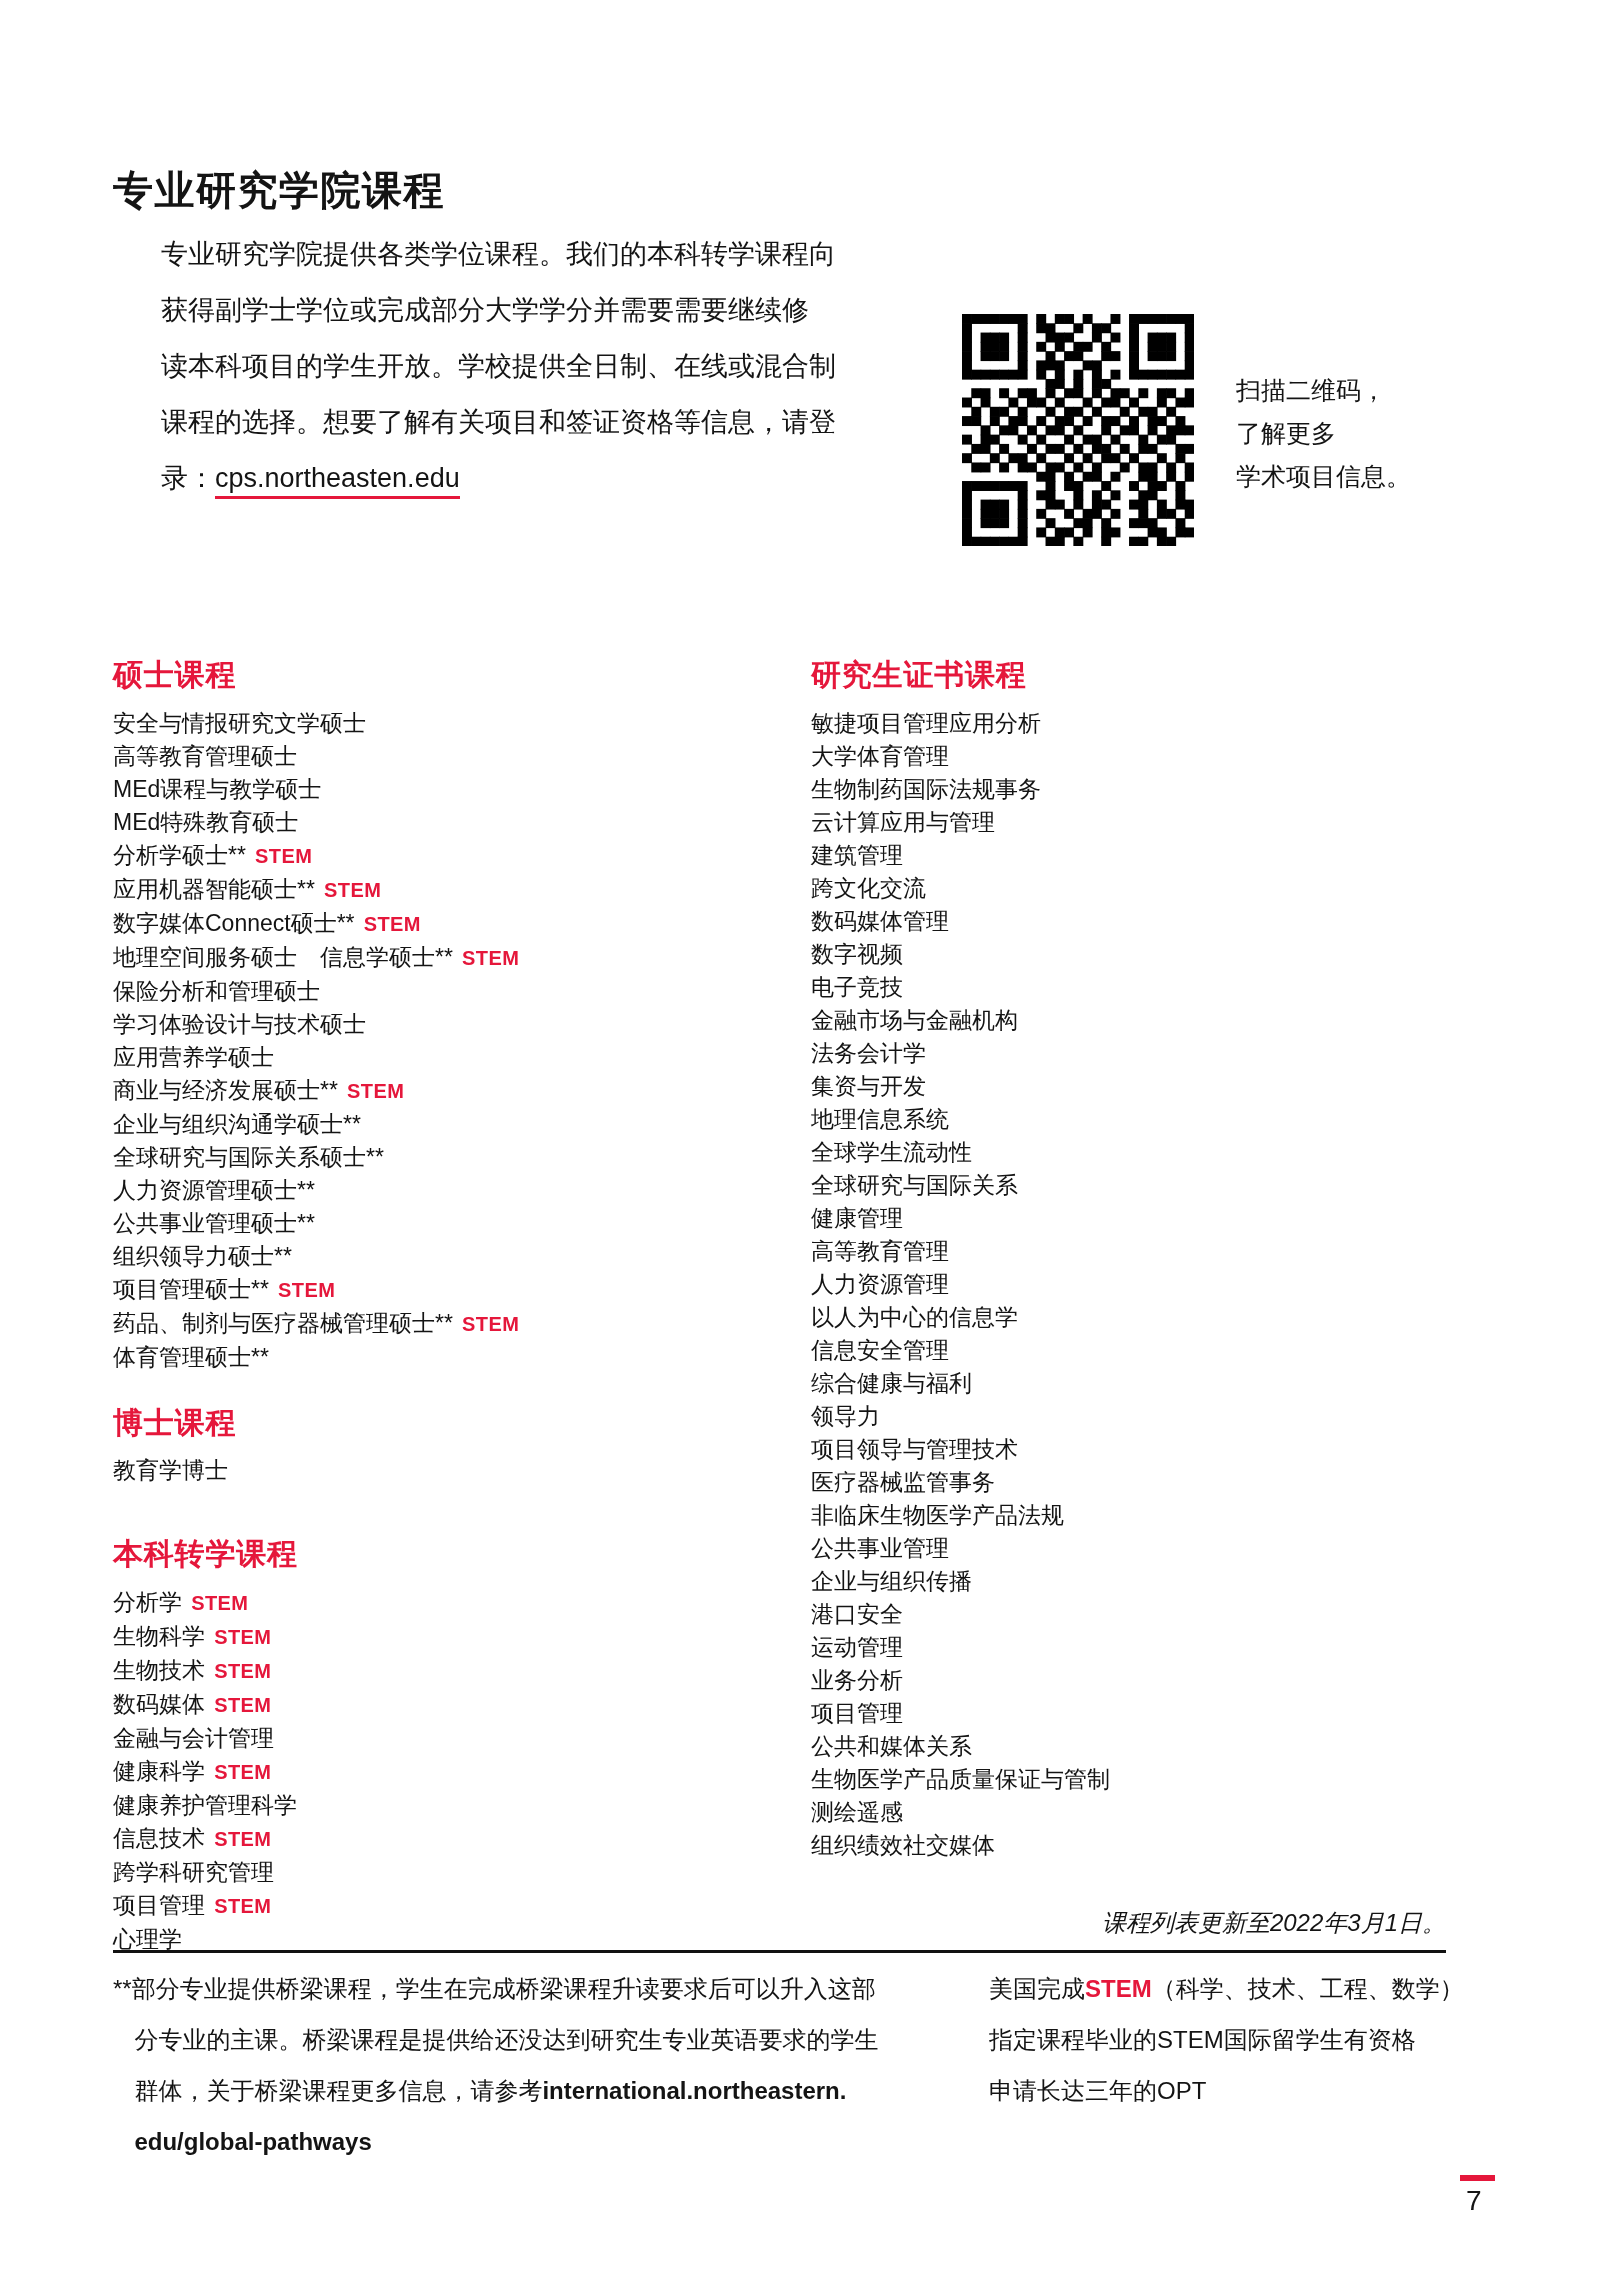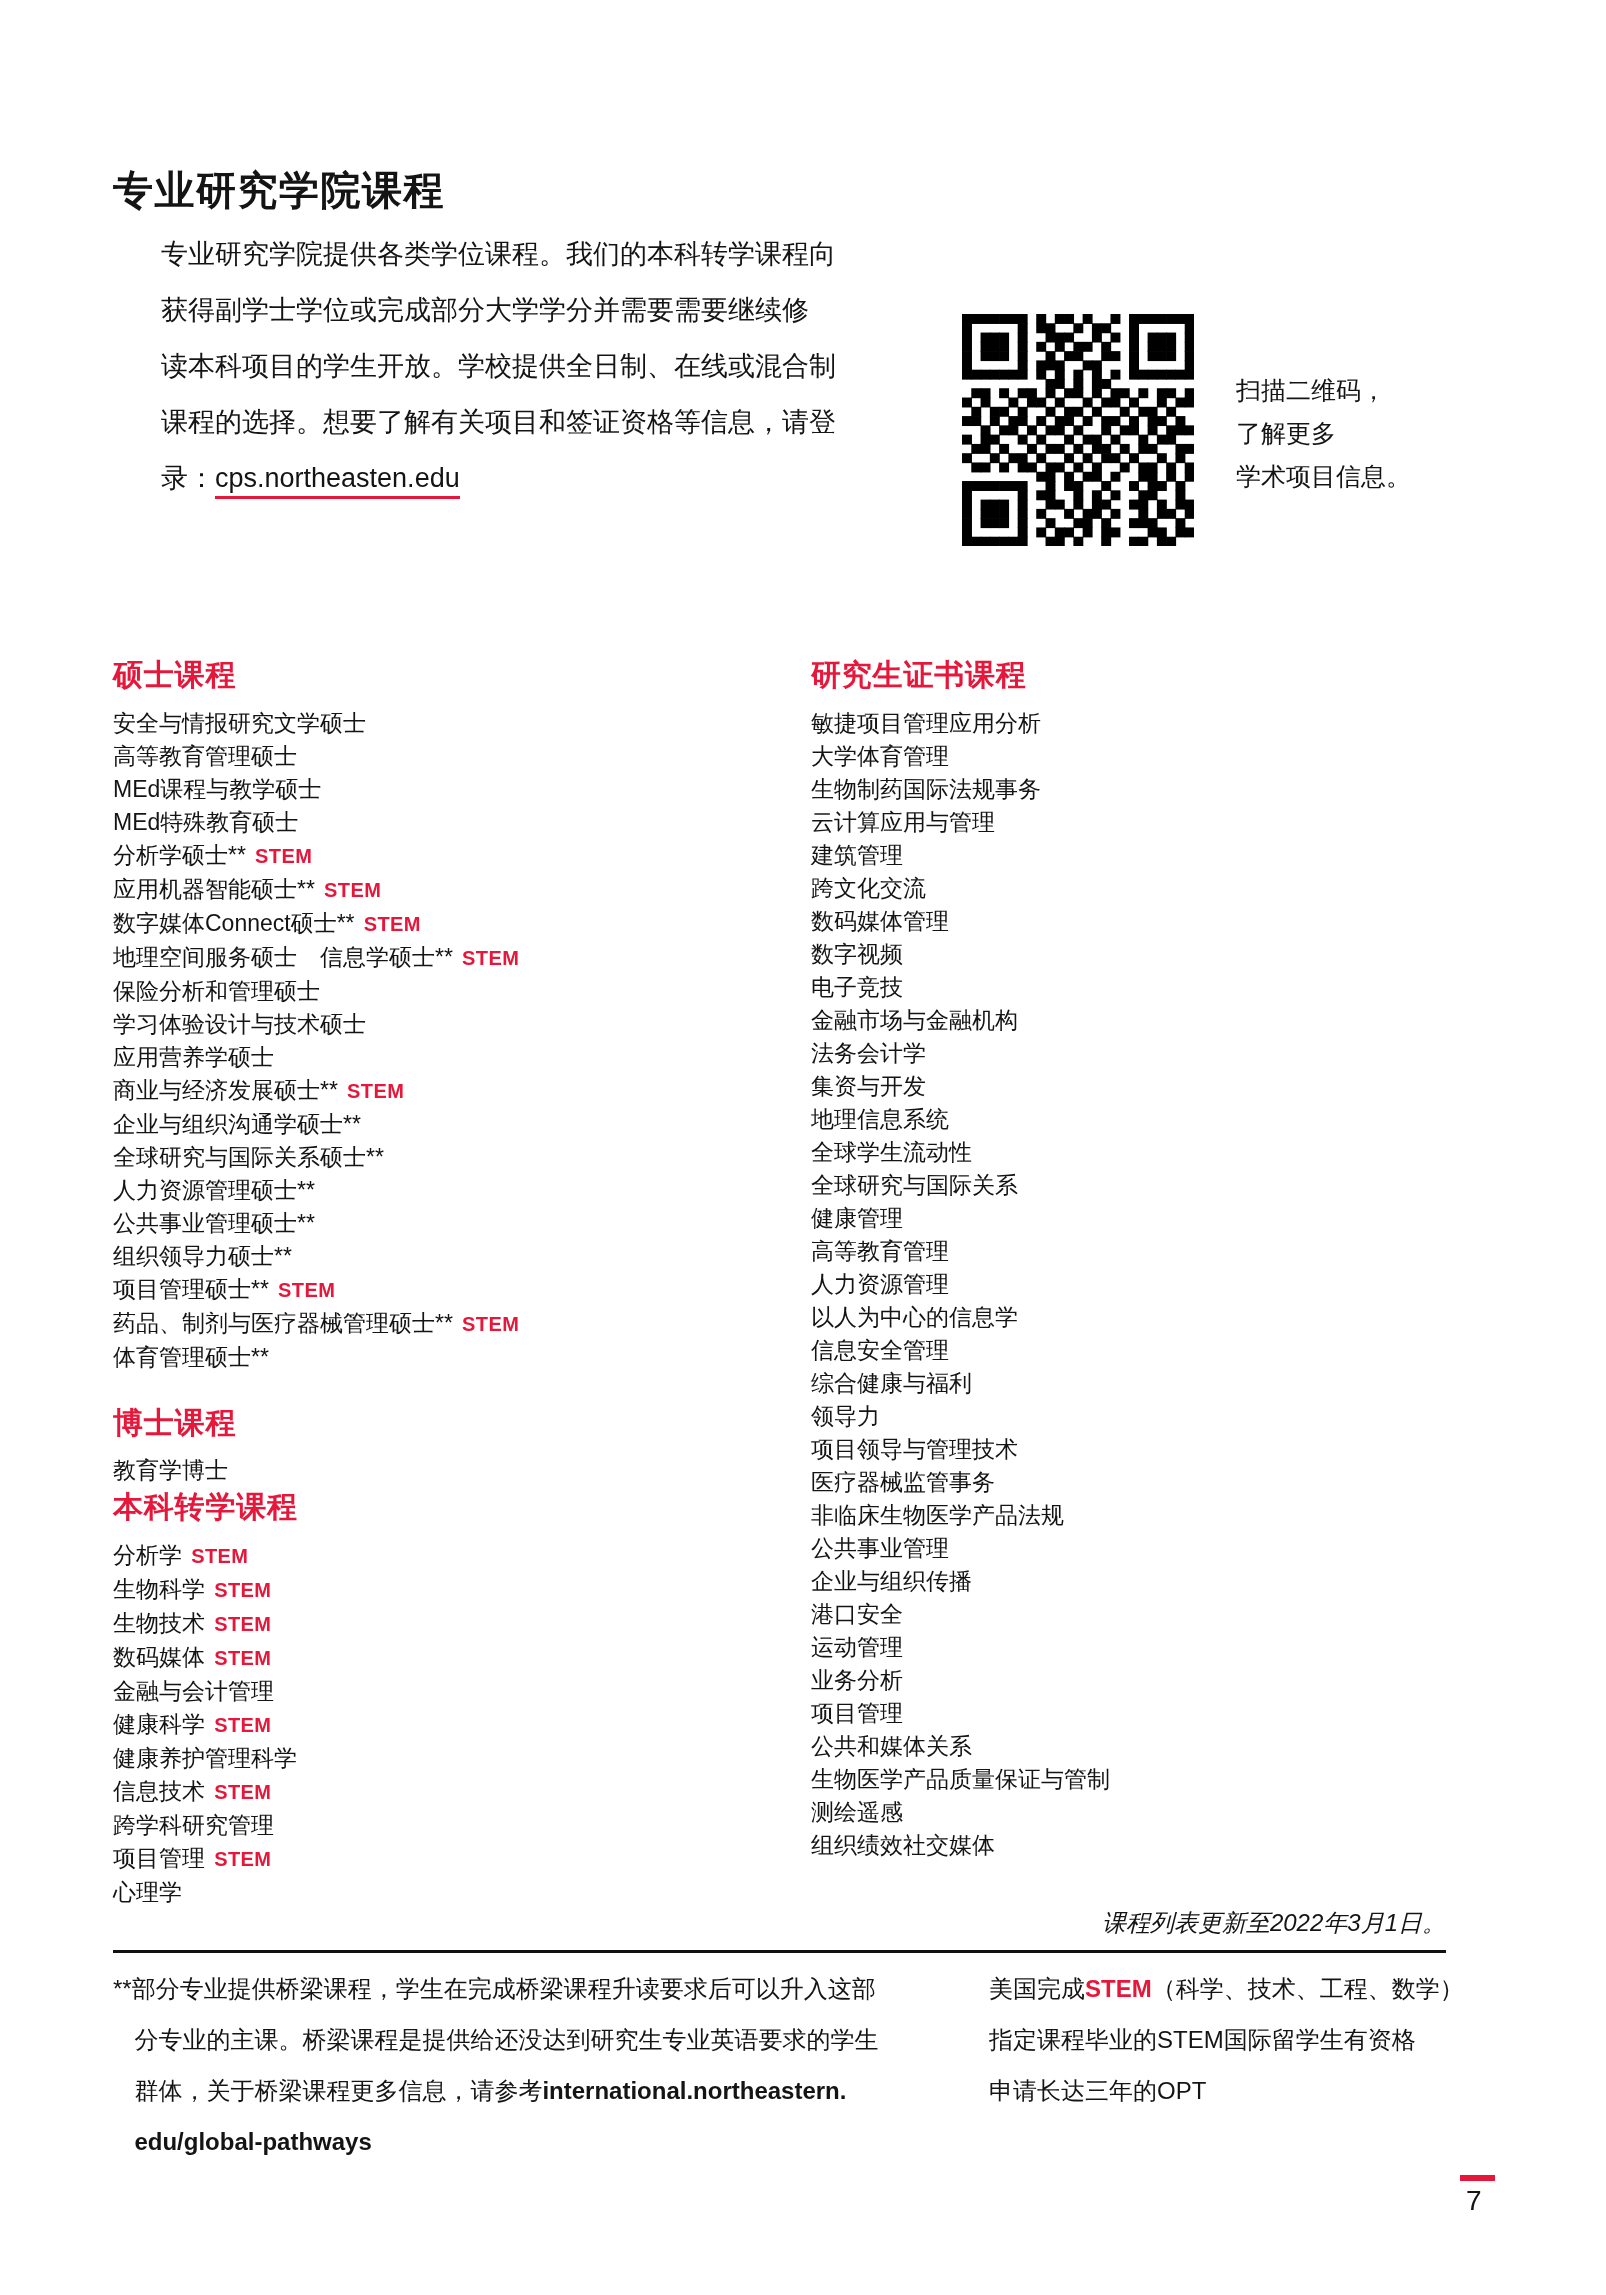--- a/index.html
+++ b/index.html
@@ -15,21 +15,21 @@
   .intro-last { white-space:nowrap; }
   .link { color:var(--ink); font-weight:normal; text-decoration:none; border-bottom:3.8px solid var(--accent); padding-bottom:3.1px; }
   .qr { position:absolute; left:962px; top:314px; width:232px; height:232px; }
   .qr svg { display:block; }
   .qr-caption { position:absolute; left:1236px; top:357px; font-size:25px; line-height:43px;margin-top:12px; }
   .col { position:absolute; top:655px; }
   .col-left  { left:113px;  width:681px; }
   .col-right { left:811px; width:704px; }
   .section-heading { font-size:30px; font-weight:bold; color:var(--accent); margin:0 0 10.7px 0; letter-spacing:0.8px; }
   .sec-doctoral  { margin-top:29px; }
-  .sec-undergrad { }
+  .sec-undergrad { margin-top:47px; }
   .item { font-size:23px; line-height:33px; white-space:nowrap; }
   .stem { color:var(--accent); font-weight:bold; font-size:20px; margin-left:9.2px; letter-spacing:0.4px; }
   .update-note { position:absolute; top:1907px; right:161px; font-size:24px; font-style:italic;text-align:center; }
   .rule { position:absolute; left:113px; top:1950px; width:1333px; height:3.1px; background:#111; }
   .footnote { position:absolute; top:1963px; font-size:24px; line-height:51px; }
   .fn-left  { left:113px;  width:796px; }
   .fn-right { left:989px; width:604px; }
   .fn-line { white-space:nowrap; }
   .fn-line.indent { padding-left:21.4px; }
   .b { font-weight:bold; }

